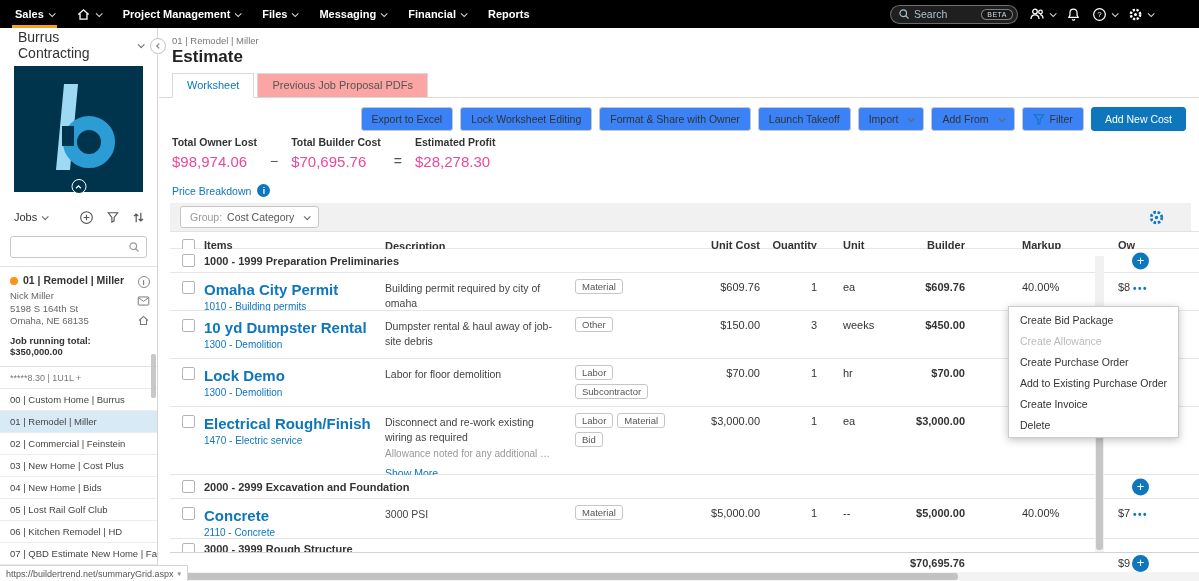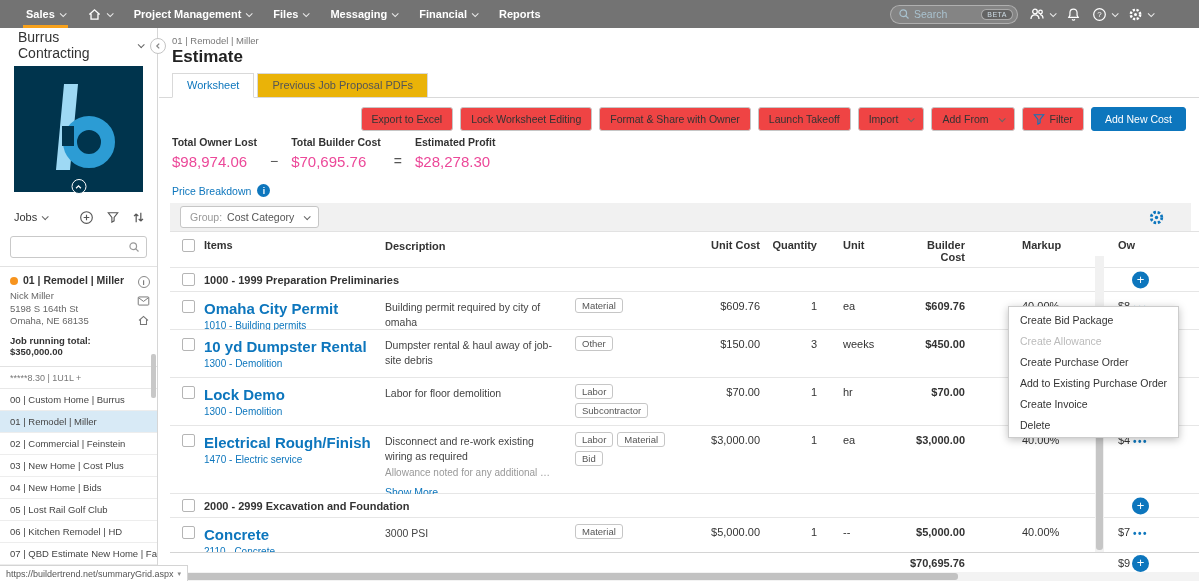--- a/index.html
+++ b/index.html
@@ -1,20 +1,20 @@
 <!DOCTYPE html>
 <html><head>
 <meta charset="utf-8">
 <style>
 *{margin:0;padding:0;box-sizing:border-box;border:none;outline:none;}
 html,body{width:1199px;height:581px;overflow:hidden;font-family:"Liberation Sans",sans-serif;background:#fff;color:#333;position:relative;}
 svg{display:block;}
 a{text-decoration:none;}
 
-.topnav{position:absolute;top:0;left:0;right:0;height:28px;background:#737373;display:flex;align-items:stretch;z-index:60;padding-left:15px;}
+.topnav{position:absolute;top:0;left:0;right:0;height:28px;background:#000000;display:flex;align-items:stretch;z-index:60;padding-left:4px;}
 .nav-item{display:flex;align-items:center;padding:0 11px;color:#fff;font-size:11px;font-weight:bold;position:relative;cursor:pointer;}
 .nav-item.active::after{content:"";position:absolute;left:8px;right:8px;bottom:0;height:3px;background:#F7A11B;}
 .chx{display:inline-block;width:5px;height:5px;border-right:1.3px solid rgba(255,255,255,.85);border-bottom:1.3px solid rgba(255,255,255,.85);transform:rotate(45deg) translateY(-1px);margin-left:5px;flex:0 0 auto;}
 .chx.dk{border-color:#666;}
 .nav-right{margin-left:auto;display:flex;align-items:center;gap:11px;padding-right:46px;}
 .nav-search{width:128px;height:19px;border:1px solid rgba(255,255,255,.35);background:rgba(255,255,255,.12);border-radius:10px;display:flex;align-items:center;padding:0 4px 0 7px;gap:4px;}
 .nav-search input{flex:1;min-width:0;background:transparent;color:#e8f1f6;font-size:10.5px;font-family:inherit;}
 .nav-search input::placeholder{color:#A9C2CF;}
 .beta{font-size:7px;color:#cfdde6;border:1px solid rgba(255,255,255,.45);border-radius:7px;padding:1px 5px;background:rgba(0,0,0,.25);letter-spacing:.5px;}
 .nav-ico{display:flex;align-items:center;color:#fff;cursor:pointer;}
@@ -42,42 +42,42 @@
 .job-item.sel{background:#D8EAF6;}
 .sb-thumb{position:absolute;right:1px;top:326px;width:5px;height:44px;background:#c8c8c8;border-radius:2px;cursor:pointer;}
 .status-bubble{position:absolute;left:0;bottom:0;height:16px;background:#fff;border:1px solid #d4d4d4;border-left:none;border-bottom:none;font-size:9px;color:#555;display:flex;align-items:center;gap:4px;padding:0 6px;z-index:70;white-space:nowrap;}
 .status-bubble .tri{font-size:7px;color:#888;}
 
 .main{position:absolute;top:28px;left:159px;width:1040px;bottom:0;background:#fff;}
 .collapse-btn{position:absolute;left:-9px;top:10px;width:16px;height:16px;border-radius:50%;background:#fff;border:1px solid #c4c4c4;display:flex;align-items:center;justify-content:center;z-index:30;cursor:pointer;}
 .crumb{position:absolute;left:13px;top:7px;font-size:9.5px;color:#777;}
 .title{position:absolute;left:13px;top:19px;font-size:17px;font-weight:bold;color:#222;}
 .tabbar{position:absolute;left:0;right:0;top:46px;height:24px;border-bottom:1px solid #d9d9d9;padding-left:13px;display:flex;align-items:flex-end;}
-.tab{font-size:11px;padding:5px 14px 6px;border:1px solid #d9d9d9;background:#eab308;color:#555;cursor:pointer;margin-bottom:-1px;}
+.tab{font-size:11px;padding:5px 14px 6px;border:1px solid #d9d9d9;background:#fca5a5;color:#555;cursor:pointer;margin-bottom:-1px;}
 .tab.active{background:#fff;color:#0D76BD;border-bottom:1px solid #fff;}
 .tab + .tab{margin-left:3px;}
 .toolbar{position:absolute;right:13px;top:79px;display:flex;gap:7px;}
-.btn{height:24px;padding:0 10px;background:#ef4444;border:1px solid #c6c6c6;border-radius:3px;font-size:10.5px;color:#333;font-family:inherit;display:flex;align-items:center;gap:5px;cursor:pointer;white-space:nowrap;}
+.btn{height:24px;padding:0 10px;background:#3b82f6;border:1px solid #c6c6c6;border-radius:3px;font-size:10.5px;color:#333;font-family:inherit;display:flex;align-items:center;gap:5px;cursor:pointer;white-space:nowrap;}
 .btn.primary{background:#0D76BD;border-color:#0D76BD;color:#fff;padding:0 13px;}
 .summary{position:absolute;left:13px;top:108px;display:flex;align-items:flex-end;gap:13px;}
 .stat-l{font-size:10.5px;font-weight:bold;color:#333;margin-bottom:5px;}
 .stat-v{font-size:15px;color:#ec4899;}
 .op{font-size:14px;color:#555;padding-bottom:1px;}
 .pb-row{position:absolute;left:13px;top:156px;display:flex;align-items:center;gap:6px;}
 .pb-link{font-size:10.5px;color:#0D76BD;cursor:pointer;}
 .info-dot{width:13px;height:13px;border-radius:50%;background:#0D76BD;color:#fff;font-size:8.5px;font-weight:bold;display:flex;align-items:center;justify-content:center;cursor:pointer;}
 .groupbar{position:absolute;left:11px;right:8px;top:175px;height:28px;background:#f1f1f1;display:flex;align-items:center;padding:0 10px;}
 .group-select{height:22px;background:#fff;border:1px solid #c6c6c6;border-radius:3px;display:flex;align-items:center;padding:0 9px;gap:5px;font-size:10.5px;cursor:pointer;}
 .gs-l{color:#999;}
 .gs-v{color:#555;}
 .gb-gear{margin-left:auto;margin-right:16px;cursor:pointer;}
 
 .table{position:absolute;left:11px;right:0;top:203px;height:321px;overflow:hidden;background:#fff;}
 .trow{display:flex;position:relative;border-bottom:1px solid #e6e6e6;background:#fff;}
-.thead{height:37px;border-top:1px solid #e2e2e2;}
+.thead{height:18px;border-top:1px solid #e2e2e2;}
 .thead .c{padding-top:7px;font-weight:bold;}
 .c{flex:0 0 auto;font-size:11px;color:#333;}
 .chkc{width:30px;padding:8px 0 0 12px;}
 .itemsc{width:185px;padding:8px 8px 0 4px;}
 .descc{width:185px;padding:8px 14px 0 0;font-size:10.5px;color:#444;line-height:1.4;}
 .typec{width:105px;padding:6px 8px 0 5px;}
 .ucostc{width:95px;padding:8px 10px 0 0;text-align:right;}
 .qtyc{width:55px;padding:8px 8px 0 0;text-align:right;}
 .unitc{width:75px;padding:8px 0 0 18px;}
 .bcostc{width:75px;padding:8px 10px 0 0;text-align:right;}

